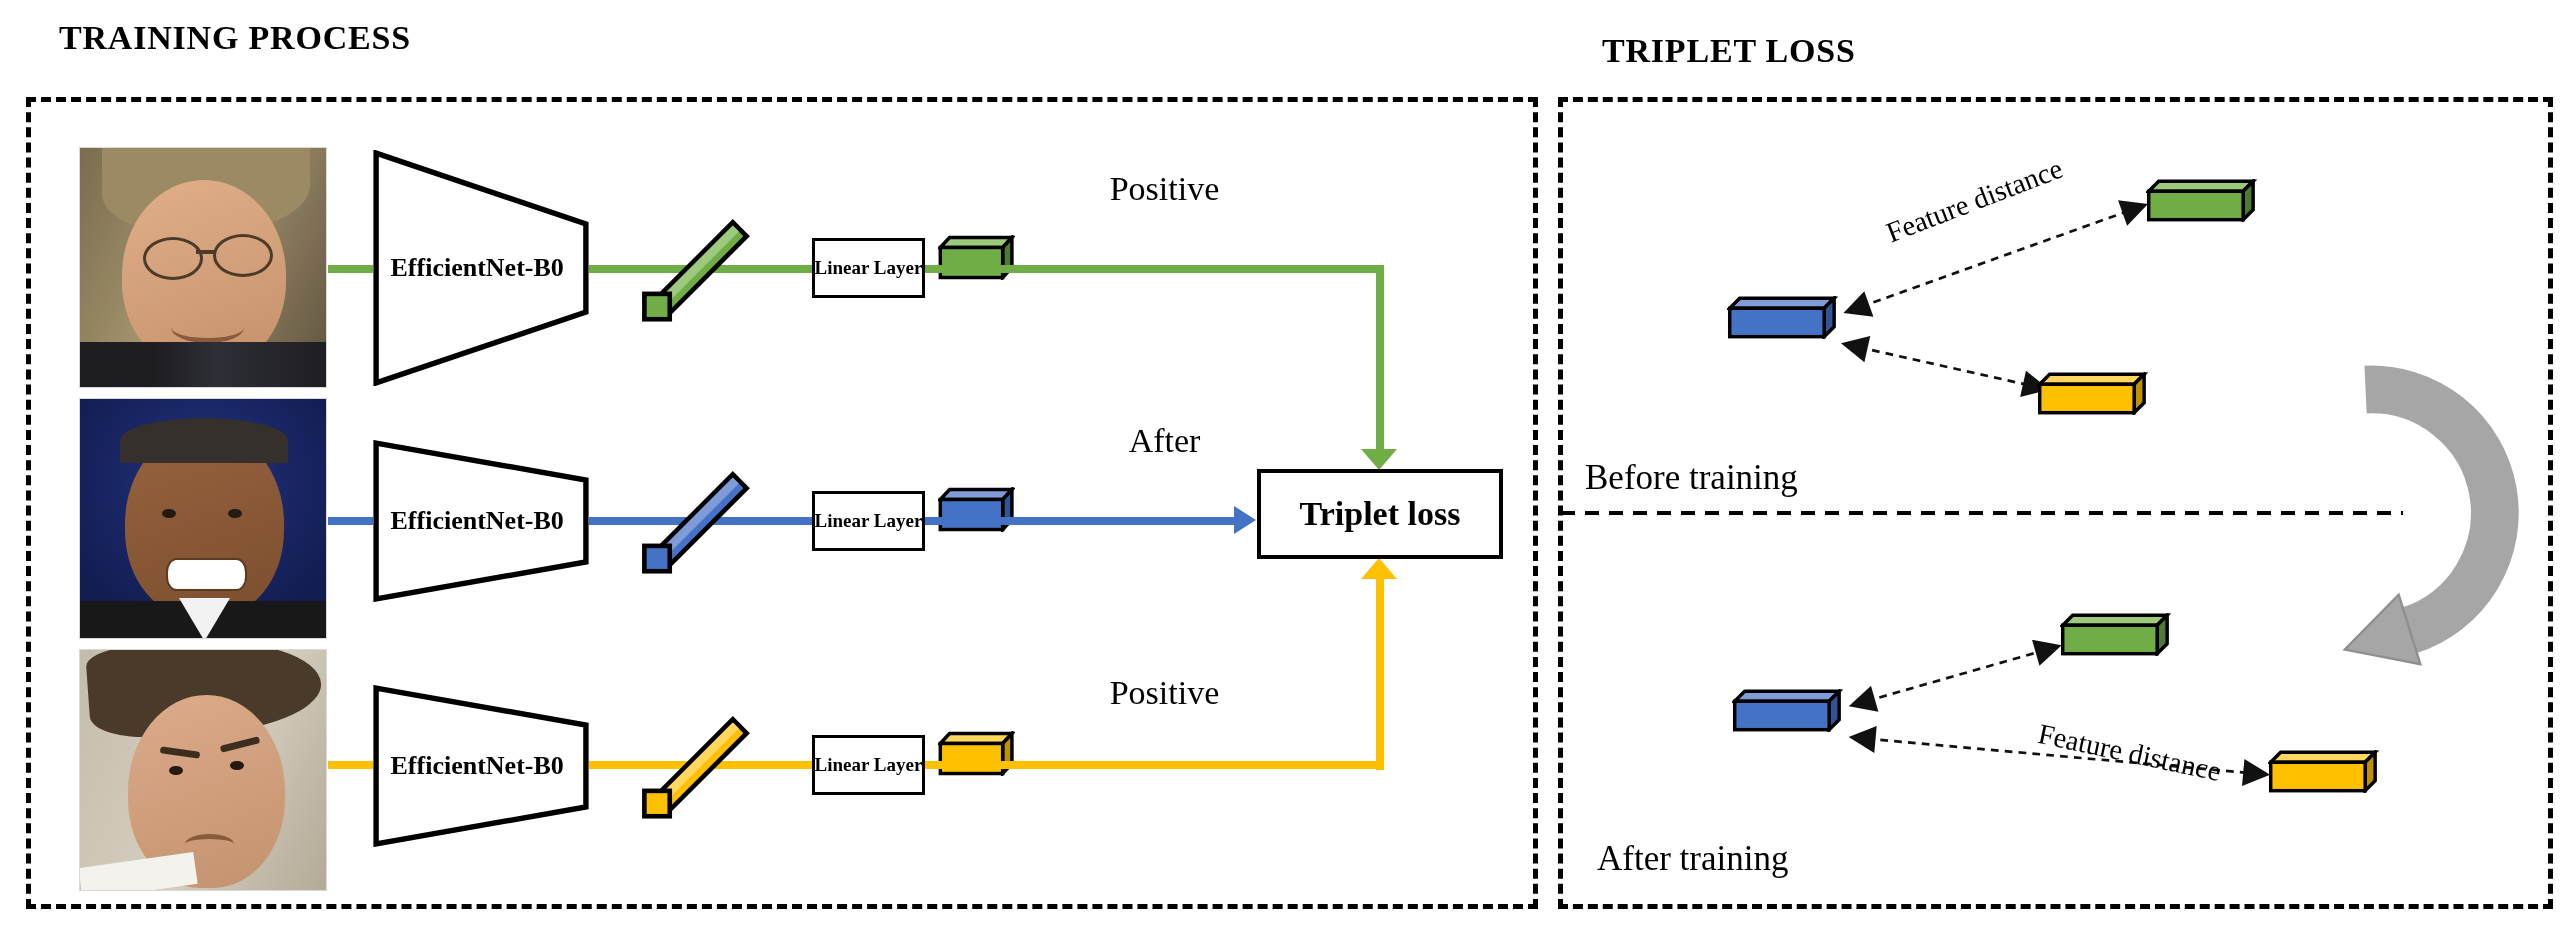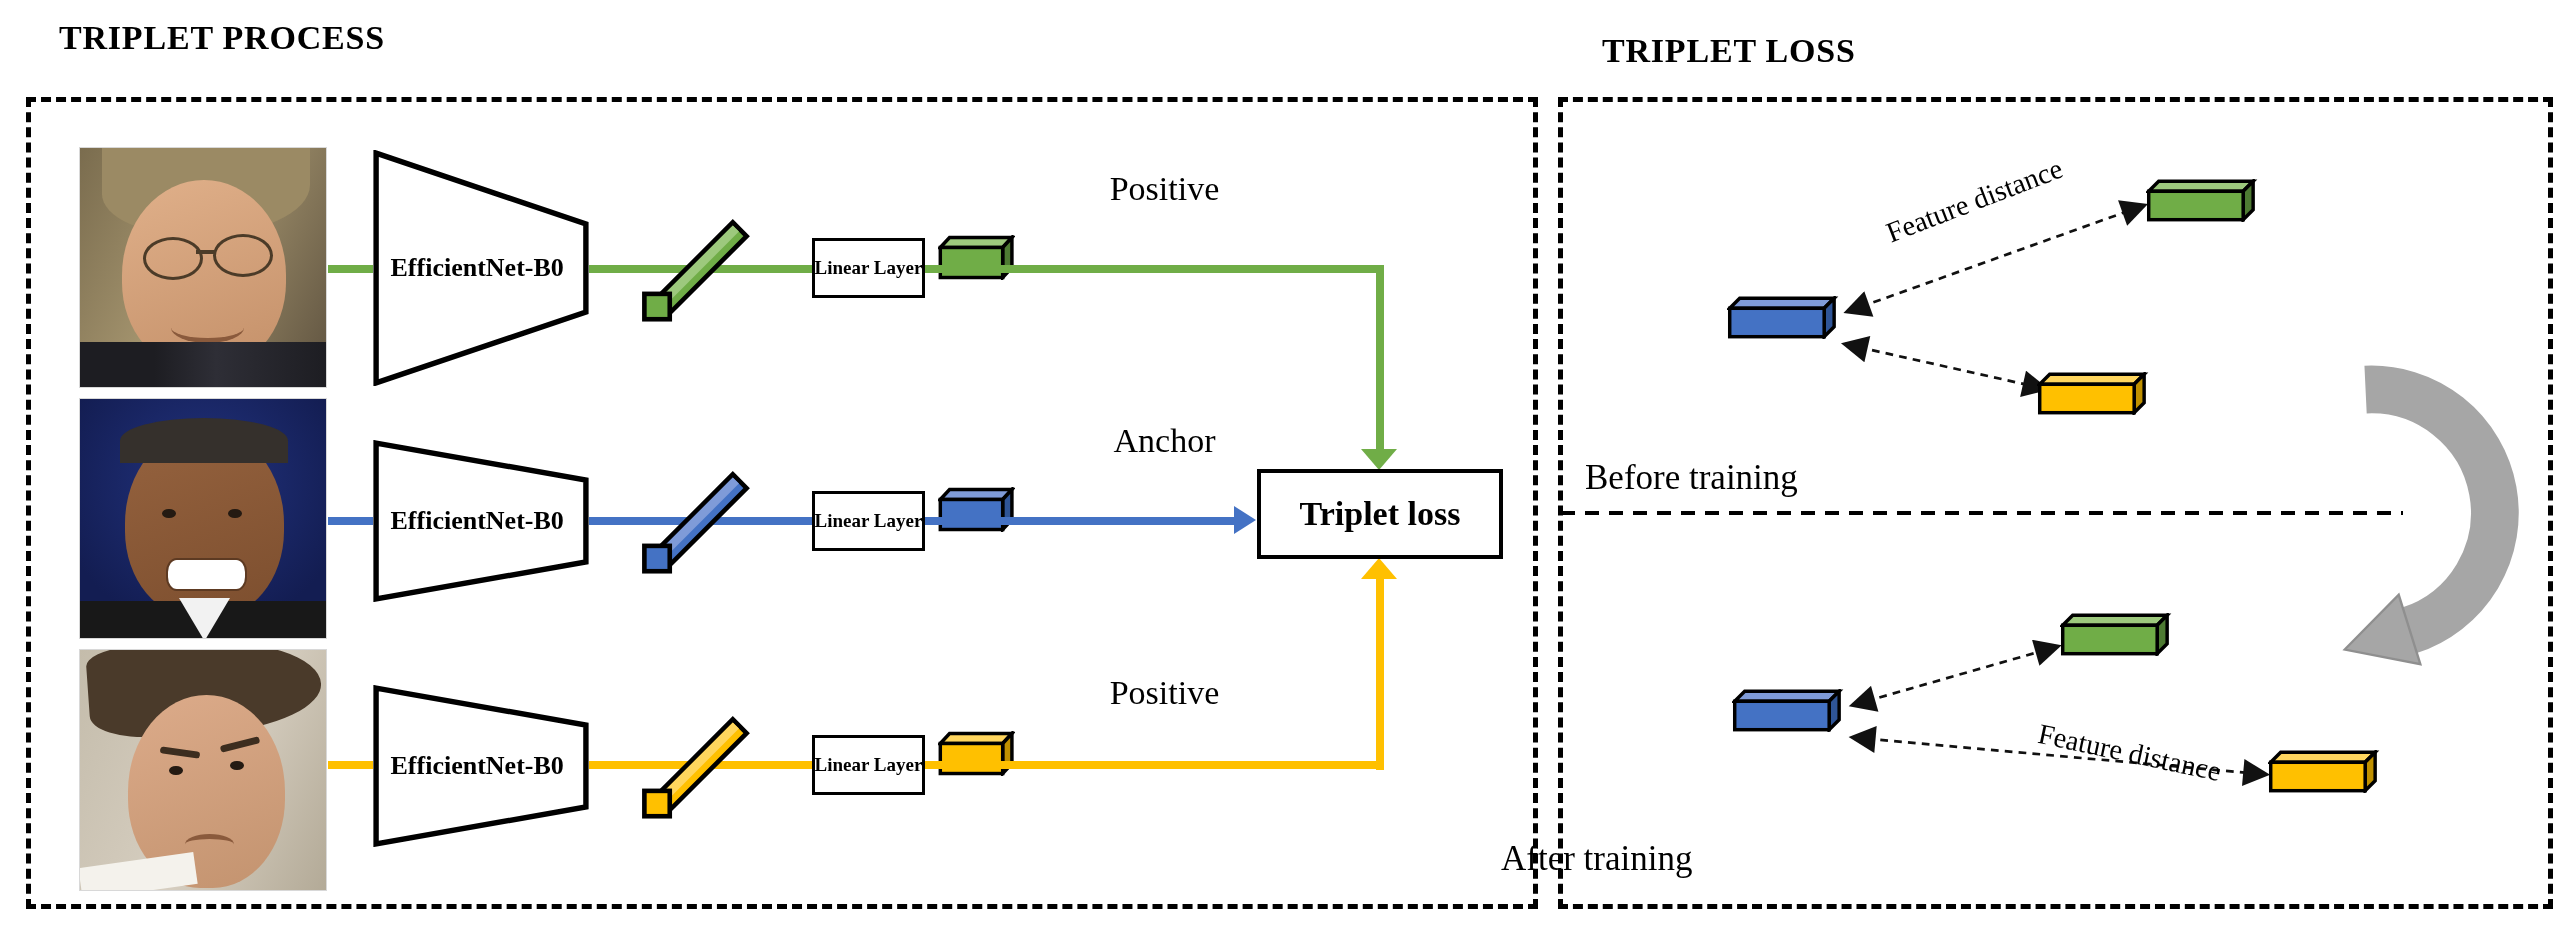--- a/index.html
+++ b/index.html
@@ -56,21 +56,21 @@
 
   
   .caption{position:absolute;font-size:35px;white-space:nowrap;}
   .distlabel{position:absolute;font-size:28.5px;white-space:nowrap;text-align:center;}
   .separator{position:absolute;height:3.9px;
      background:repeating-linear-gradient(90deg,#000 0 14px,transparent 14px 24px);}
 </style>
 </head>
 <body>
 
-<div class="sec-title" style="left:59px;top:18.5px;">TRIPLET PROCESS</div>
+<div class="sec-title" style="left:59px;top:18.5px;">TRAINING PROCESS</div>
 <div class="sec-title" style="left:1602px;top:32px;">TRIPLET LOSS</div>
 
 <div class="panel" style="left:25.5px;top:97px;width:1512px;height:812px;"></div>
 
 <div class="face" style="top:147px;height:241px;background:linear-gradient(115deg,#7a6c4e,#a5956f 45%,#5f5340);">
   <div class="part" style="left:21.6px;top:-4.6px;width:208px;height:93px;background:#9b8a64;border-radius:0 0 55% 45%;"></div>
   <div class="part f-head" style="left:42px;top:32px;width:164px;height:190px;background:linear-gradient(160deg,#e0b08a,#c49069);"></div>
   <div class="part" style="left:63px;top:89px;width:54px;height:37px;border:3.9px solid #4b3b28;border-radius:50%;"></div>
   <div class="part" style="left:133px;top:86px;width:54px;height:37px;border:3.9px solid #4b3b28;border-radius:50%;"></div>
   <div class="part" style="left:116px;top:102px;width:18.5px;height:3.9px;background:#4b3b28;"></div>
@@ -136,21 +136,21 @@
 </div>
 <div class="hline c-blue-bg" style="left:589px;top:517px;width:224px;"></div>
 <div class="bar3d kit-blue" style="top:459px;">
   <svg viewBox="0 0 160 160">
     <polygon points="22,120 122,20 140,38 40,138" fill="var(--m)" stroke="#000" stroke-width="6"></polygon>
     <polygon points="27,119 122,24 130,32 35,127" fill="var(--l)"></polygon>
     <rect x="7" y="113" width="33" height="33" fill="var(--m)" stroke="#000" stroke-width="6"></rect>
   </svg>
 </div>
 <div class="llbox" style="top:491px;">Linear Layer</div>
-<div class="sample-label" style="top:422px;">Anchor</div>
+<div class="sample-label" style="top:422px;">After</div>
 <div class="cub kit-blue" style="left:938px;top:487px;width:77px;height:45px;">
   <svg viewBox="0 0 100 58">
     <polygon points="3,16 15,3 96,3 84,16" fill="var(--l)" stroke="#000" stroke-width="4.5"></polygon>
     <polygon points="84,16 96,3 96,42 84,55" fill="var(--d)" stroke="#000" stroke-width="4.5"></polygon>
     <rect x="3" y="16" width="81" height="39" fill="var(--m)" stroke="#000" stroke-width="4.5"></rect>
   </svg>
 </div>
 <div class="hline c-blue-bg" style="left:925px;top:517px;width:312px;"></div>
 <div class="arrow-right" style="left:1234px;top:506px;border-left:22.4px solid var(--blue);"></div>
 
@@ -246,14 +246,14 @@
   </svg>
 </div>
 <div class="cub kit-yellow" style="left:2268px;top:750px;width:116px;height:43px;">
   <svg viewBox="0 0 150 56">
     <polygon points="3,16 16,3 139,3 126,16" fill="var(--l)" stroke="#000" stroke-width="4.5"></polygon>
     <polygon points="126,16 139,3 139,40 126,53" fill="var(--d)" stroke="#000" stroke-width="4.5"></polygon>
     <rect x="3" y="16" width="123" height="37" fill="var(--m)" stroke="#000" stroke-width="4.5"></rect>
   </svg>
 </div>
 <div class="distlabel" style="left:2006px;top:737px;width:247px;transform:rotate(12deg);">Feature distance</div>
-<div class="caption" style="left:1501px;top:839px;font-family:Liberation Serif, serif;">After training</div>
+<div class="caption" style="left:1597px;top:839px;font-family:Liberation Serif, serif;">After training</div>
 
 
 </body></html>

